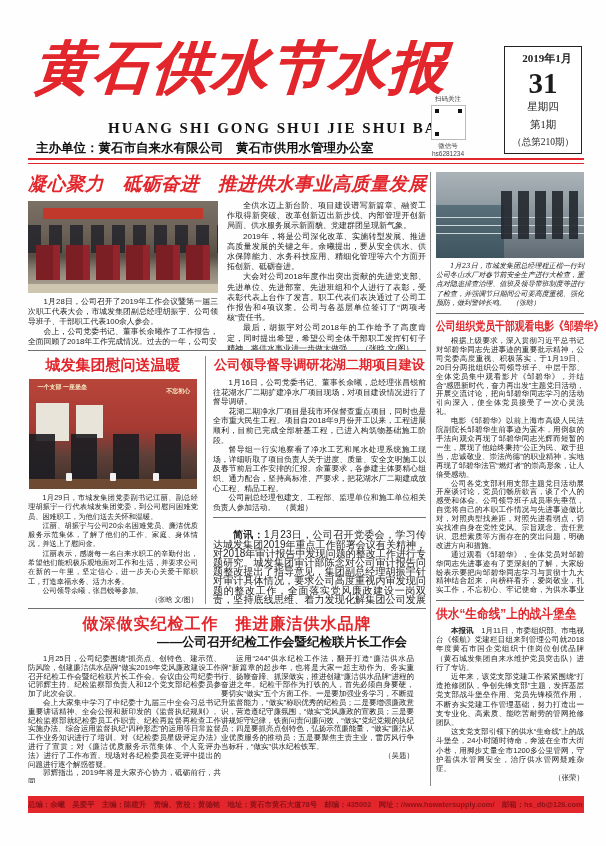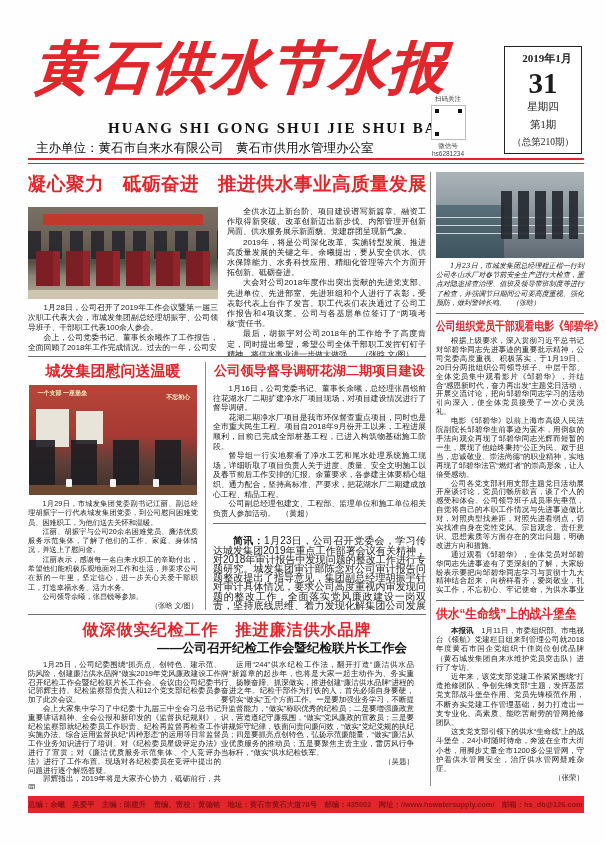--- a/index.html
+++ b/index.html
@@ -4,21 +4,21 @@
 <style>
   html,body{margin:0;padding:0;background:#ffffff;}
   .page{position:relative;width:606px;height:846px;background:#fefefe;overflow:hidden;
         font-family:"Liberation Sans",sans-serif;color:#1c1c1c;}
   
   .mast-title{position:absolute;left:34px;top:36px;width:460px;font-family:"DejaVu Serif",serif;
       font-style:italic;font-weight:bold;font-size:57px;line-height:1.1;color:#e2262c;
       letter-spacing:2px;transform:skewX(-4deg);text-shadow:1px 0 #e2262c;white-space:nowrap;}
   .mast-pinyin{position:absolute;left:108px;top:120px;font-family:"Liberation Serif",serif;
       font-weight:bold;font-size:15px;letter-spacing:2px;color:#141414;}
-  .mast-org{position:absolute;left:36px;top:140px;font-size:12.5px;font-weight:normal;color:#111;}
+  .mast-org{position:absolute;left:36px;top:140px;font-size:12.5px;font-weight:bold;color:#111;}
   .qr-block{position:absolute;left:425px;top:95px;width:46px;text-align:center;}
   .qr-label{font-size:6.5px;color:#444;line-height:8px;}
   .qr{position:relative;width:33px;height:33px;margin:2px auto;background:#fff;border:1px solid #bbb;
       background-image:repeating-linear-gradient(0deg,#222 0 3px,transparent 3px 6px),
                        repeating-linear-gradient(90deg,#222 0 3px,transparent 3px 7px);
       background-blend-mode:screen;}
   .qr i{position:absolute;width:8px;height:8px;background:#111;box-shadow:inset 0 0 0 2px #fff;}
   .qr i.tl{left:1px;top:1px}.qr i.tr{right:1px;top:1px}.qr i.bl{left:1px;bottom:1px}
   .datebox{position:absolute;left:504px;top:46px;width:76px;height:106px;border:1.5px solid #222;
       background:#fff;display:flex;flex-direction:column;justify-content:space-evenly;align-items:center;
@@ -34,21 +34,21 @@
   .col-right{position:absolute;left:436px;top:172px;width:148px;}
   .vdiv-main{position:absolute;left:430px;top:172px;width:1px;height:614px;background:#8a8a8a;}
   .hdiv{border-top:1px solid #6f6f6f;height:0;}
   
   .para{margin:0;text-indent:2em;text-align:justify;}
   .byline{text-align:right;}
   .byline-inline{margin-left:6px;white-space:nowrap;}
   .lead-label{font-weight:bold;text-indent:0;}
   
   .headline{font-size:18.5px;font-weight:bold;color:#e2262c;text-align:left;white-space:nowrap;
-      letter-spacing:.5px;height:24px;line-height:24px;margin-bottom:11px;}
+      letter-spacing:.5px;height:24px;line-height:24px;margin-bottom:5px;font-style:italic;}
   .row1{display:flex;gap:9px;height:149px;overflow:hidden;}
   .row1-left{width:190px;font-size:7.8px;line-height:10px;}
   .row1-right{flex:1;font-size:8px;line-height:10.2px;}
   
   .photo{position:relative;overflow:hidden;}
   .photo-conf{width:190px;height:92px;margin-bottom:4px;
       background:linear-gradient(#7a7064 0%,#6b6157 35%,#564e44 60%,#8a8275 75%,#b8ae9d 100%);}
   .conf-banner{position:absolute;left:8%;top:8%;width:84%;height:12%;background:#c0392b;}
   .conf-people{position:absolute;left:0;top:26%;width:100%;height:30%;
       background:repeating-linear-gradient(90deg,#23232a 0 13px,rgba(0,0,0,0) 13px 21px);opacity:.85;}

